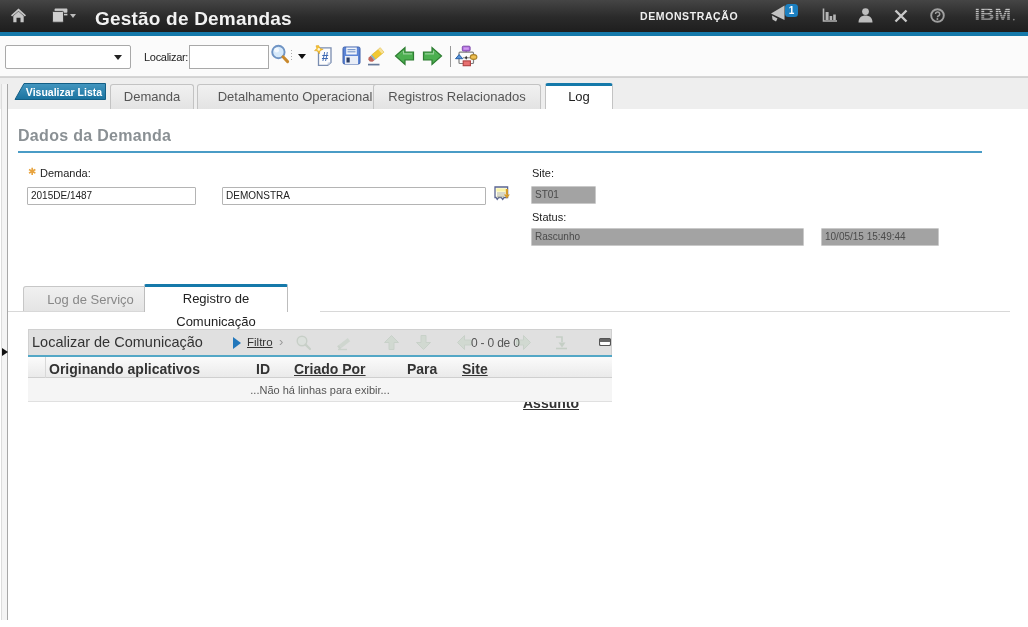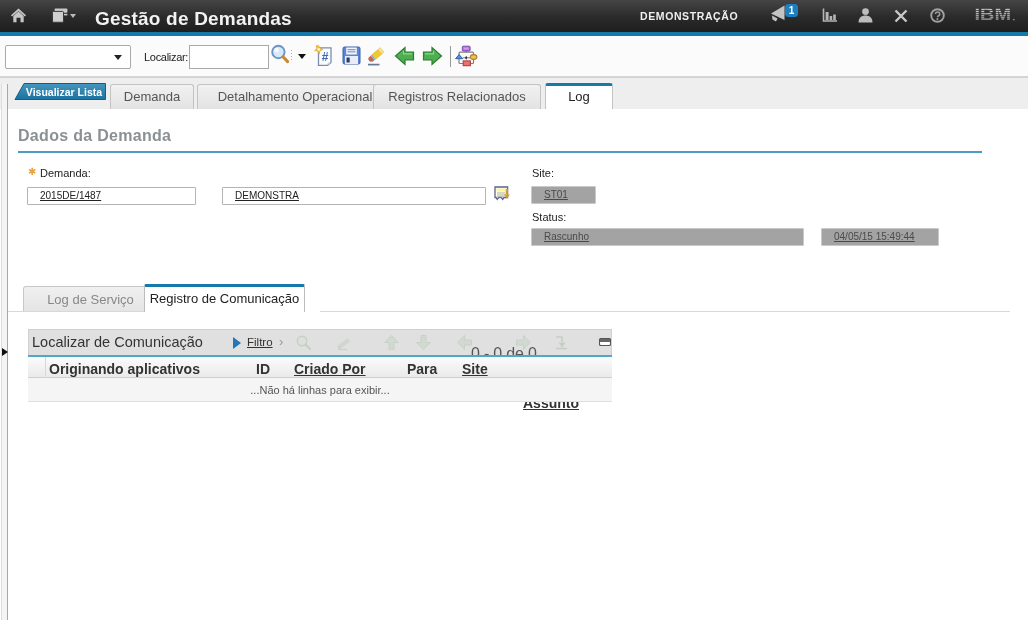--- a/index.html
+++ b/index.html
@@ -37,28 +37,28 @@
 #railbg { left:2px; top:84px; width:5px; height:536px; background:#f4f4f4; }
 #sidearrow { left:2px; top:348px; width:0; height:0; border:4px solid transparent; border-left:6px solid #111; }
 
 
 #dados { left:18px; top:127px; font-size:16px; font-weight:bold; color:#8a9094; letter-spacing:.3px; }
 #dadosline { left:18px; top:151px; width:964px; height:1.5px; background:#4a9cc6; }
 
 
 .lbl { position:absolute; font-size:11px; color:#222; }
 .inp { position:absolute; height:18px; border:1px solid #b4b4b4; background:#fff; font-size:10px;
-  color:#222; line-height:16px; padding-left:12px; border-radius:1px;text-decoration:underline; }
+  color:#222; line-height:16px; padding-left:3px; border-radius:1px; }
 .ro { background:#a3a3a3; border-color:#c9c9c9; color:#4a4a4a; }
 
 
 .stab { position:absolute; font-size:13px; text-align:center; }
 #stab1 { left:23px; top:286px; width:135px; height:26px; background:linear-gradient(#f0f0f0,#e4e4e4);
   border:1px solid #c7c7c7; border-bottom:none; border-radius:3px 3px 0 0; color:#888; line-height:25px; }
-#stab2 { left:144px; top:284px; width:161px; height:28px; background:#fff;
+#stab2 { left:144px; top:284px; width:144px; height:28px; background:#fff;
   border:1px solid #bdbdbd; border-top:3px solid #1579aa; border-bottom:none;
   border-radius:2px 2px 0 0; color:#222; line-height:23px; z-index:2; }
 
 
 #tbl { left:28px; top:329px; width:584px; }
 #tblhdr { position:relative; height:26px; background:#e0e0e0; border:1px solid #d0d0d0; border-bottom:none; }
 #tbltitle { position:absolute; left:3px; top:4px; font-size:14.5px; color:#333; }
 #colrow { position:relative; height:23px; background:linear-gradient(#fbfbfb,#eaeaea);
   border-top:2px solid #53a7c6; border-bottom:1px solid #cfcfcf; }
 .colh { position:absolute; top:4px; font-size:14px; font-weight:bold; color:#333; }
@@ -218,21 +218,21 @@
     <rect x="2.4" y="2.4" width="9.6" height="3.2" fill="#faf4a8"></rect>
     <path d="M3 7 H11.5 M3 9 H11.5 M3 10.8 H10" stroke="#a8aa96" stroke-width="0.9"></path>
     <path d="M12.9 3 V8.6" stroke="#d89c28" stroke-width="2.1"></path>
     <polygon points="9.9,8.4 15.9,8.4 12.9,12.6" fill="#d89c28"></polygon>
   </svg>
 
   <div class="lbl" style="left:532px;top:167px;">Site:</div>
   <div class="inp ro" style="left:531px;top:186px;width:65px;">ST01</div>
   <div class="lbl" style="left:532px;top:211px;">Status:</div>
   <div class="inp ro" style="left:531px;top:228px;width:273px;">Rascunho</div>
-  <div class="inp ro" style="left:821px;top:228px;width:118px;">04/05/15 15:49:44</div>
+  <div class="inp ro" style="left:821px;top:228px;width:118px;">10/05/15 15:49:44</div>
 
   <div class="stab" id="stab1">Log de Serviço</div>
   <div class="stab" id="stab2">Registro de Comunicação</div>
   <div class="abs" style="left:8px;top:311px;width:136px;height:1px;background:#d8d8d8;"></div>
   <div class="abs" style="left:320px;top:311px;width:690px;height:1px;background:#d8d8d8;"></div>
 
   <div class="abs" id="tbl">
     <div id="tblhdr">
       <div id="tbltitle">Localizar de Comunicação</div>
       <div class="abs" style="left:204px;top:7px;width:0;height:0;border:6px solid transparent;border-left:8px solid #2277bb;"></div>
@@ -251,21 +251,21 @@
       </svg>
       <svg class="abs" style="left:354px;top:4px;opacity:0.26;" width="17" height="17" viewBox="0 0 17 17">
         <polygon points="8.5,1.5 15.5,8.5 11,8.5 11,15.5 6,15.5 6,8.5 1.5,8.5" fill="#a8c8aa" stroke="#88a88a"></polygon>
       </svg>
       <svg class="abs" style="left:386px;top:4px;opacity:0.26;" width="17" height="17" viewBox="0 0 17 17">
         <polygon points="8.5,15.5 15.5,8.5 11,8.5 11,1.5 6,1.5 6,8.5 1.5,8.5" fill="#a8c8aa" stroke="#88a88a"></polygon>
       </svg>
       <svg class="abs" style="left:427px;top:4px;opacity:0.26;" width="17" height="17" viewBox="0 0 17 17">
         <polygon points="1.5,8.5 8.5,1.5 8.5,6 15.5,6 15.5,11 8.5,11 8.5,15.5" fill="#a8c8aa" stroke="#88a88a"></polygon>
       </svg>
-      <div class="abs" style="left:442px;top:15px;font-size:16px;letter-spacing:-0.2px;color:#555;">0 - 0 de 0</div>
+      <div class="abs" style="left:442px;top:6px;font-size:12px;letter-spacing:-0.2px;color:#555;">0 - 0 de 0</div>
       <svg class="abs" style="left:486px;top:4px;opacity:0.26;" width="17" height="17" viewBox="0 0 17 17">
         <polygon points="15.5,8.5 8.5,1.5 8.5,6 1.5,6 1.5,11 8.5,11 8.5,15.5" fill="#a8c8aa" stroke="#88a88a"></polygon>
       </svg>
       <svg class="abs" style="left:524px;top:4px;opacity:0.3;" width="17" height="17" viewBox="0 0 17 17">
         <path d="M3 3 H9 V8" fill="none" stroke="#88a88a" stroke-width="1.6"></path>
         <polygon points="9,13.5 5.5,8.5 12.5,8.5" fill="#88a88a"></polygon>
         <path d="M3 14.5 H14" stroke="#88a88a" stroke-width="1.6"></path>
       </svg>
       <svg class="abs" style="left:570px;top:8px;" width="12" height="8" viewBox="0 0 12 8">
         <rect x="0.5" y="0.5" width="11" height="7" rx="1.4" fill="#fff" stroke="#555" stroke-width="1.1"></rect>

